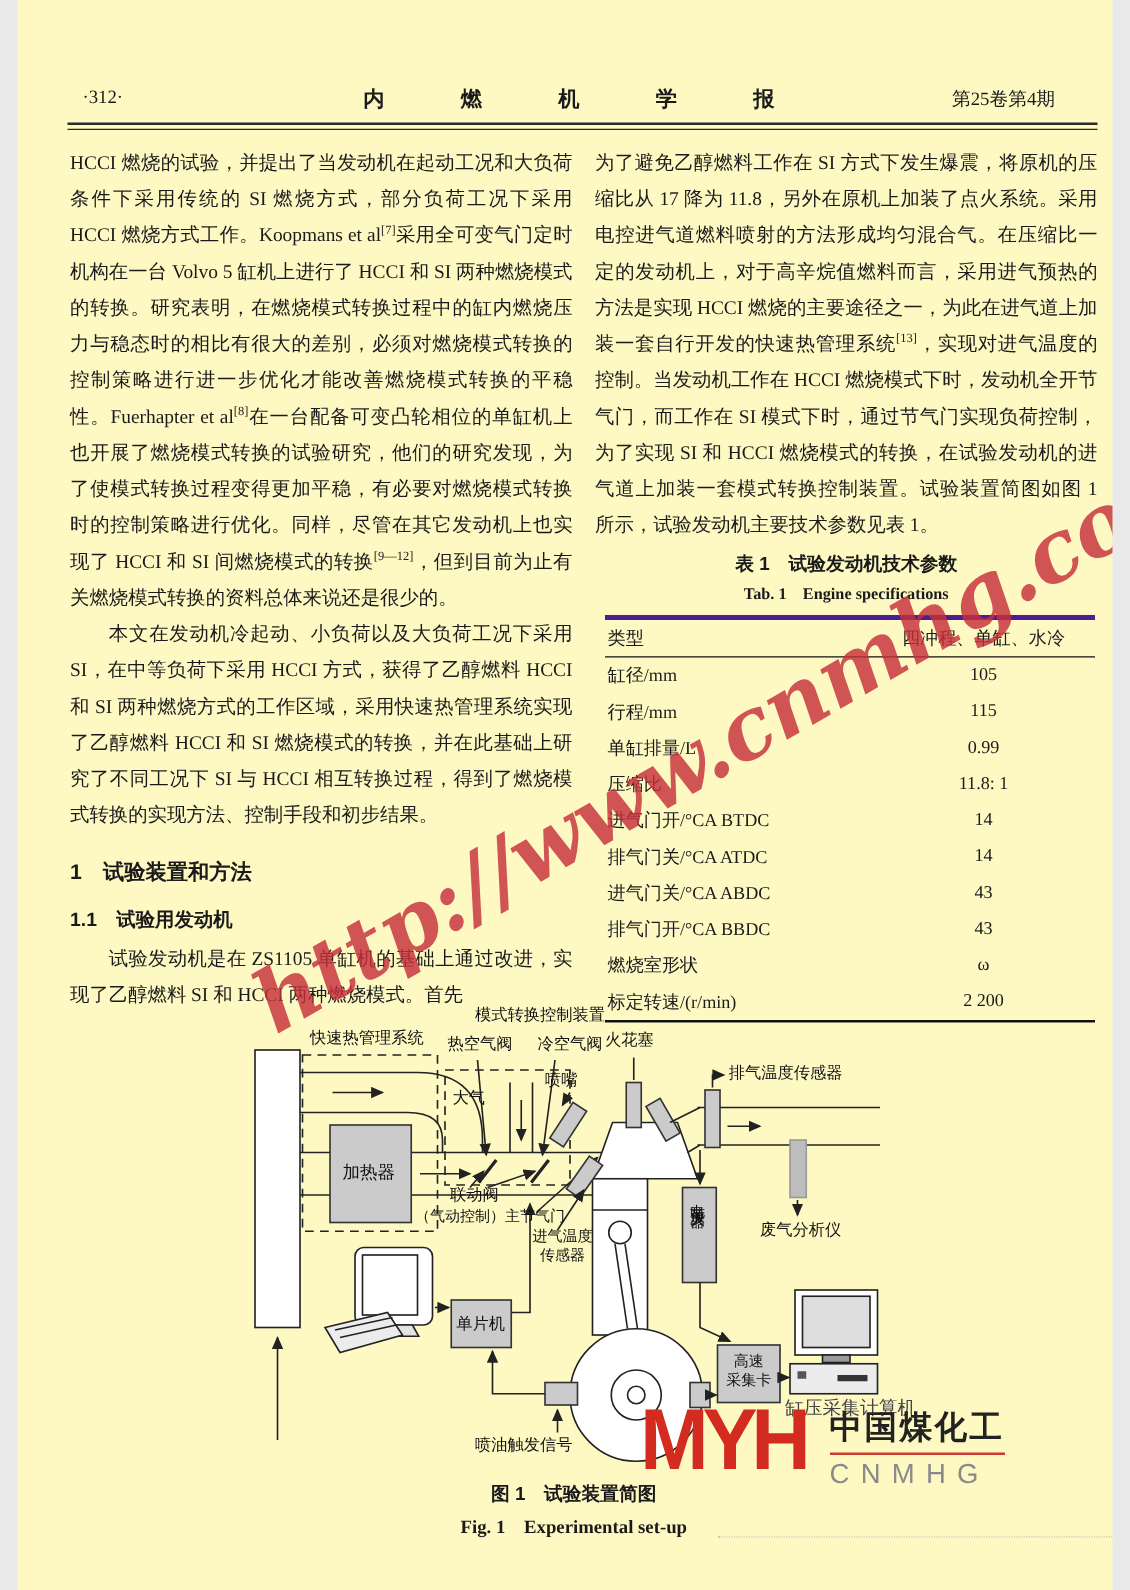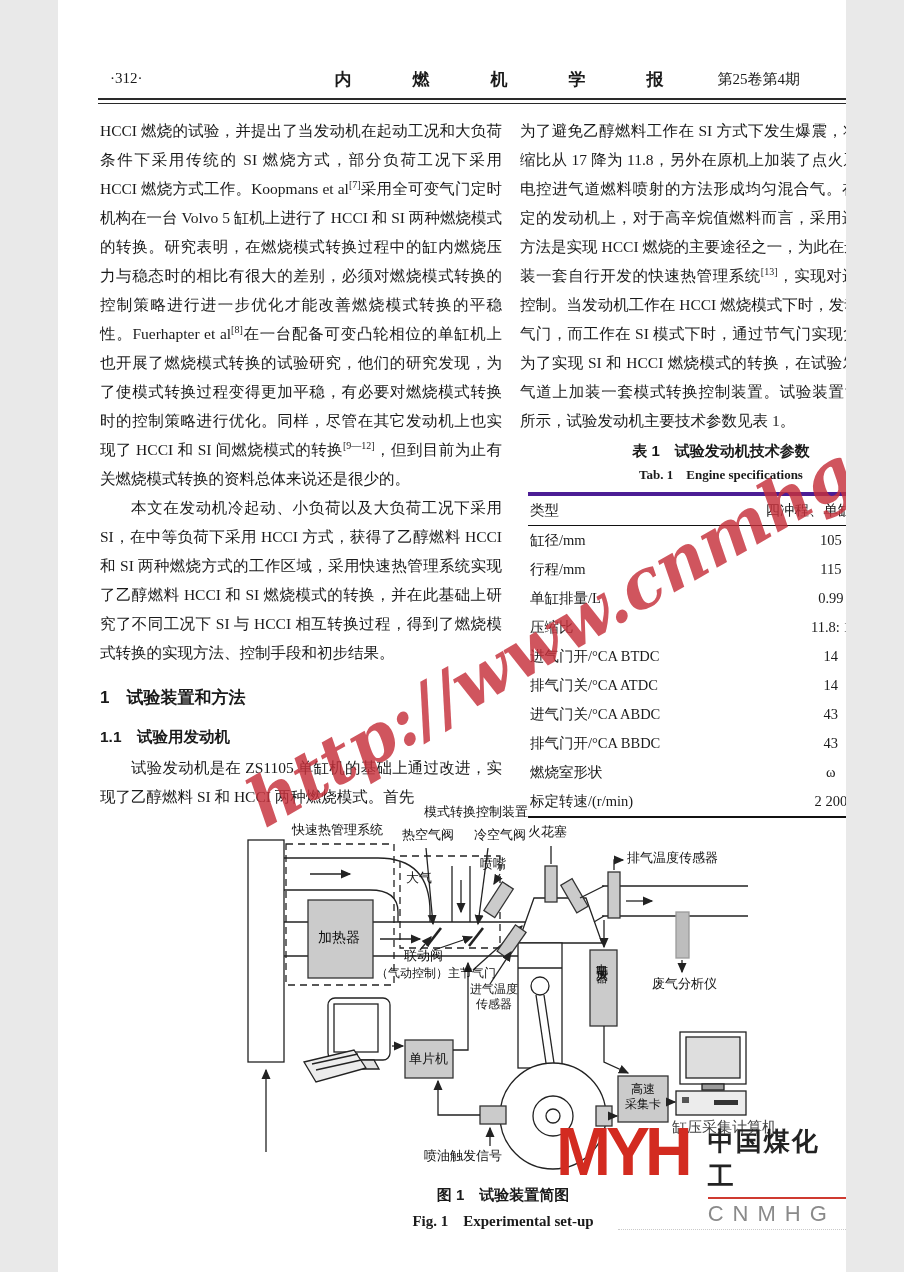--- a/index.html
+++ b/index.html
@@ -1,16 +1,16 @@
 <!DOCTYPE html>
 <html><head>
 <meta charset="utf-8">
 <style>
   html,body{margin:0;padding:0;background:#e9e9e9;}
-  #page{position:relative;width:788px;height:1272px;background:#ffffff;margin:0 auto;overflow:hidden;
+  #page{position:relative;width:876px;height:1272px;background:#fef9c3;margin:0 auto;overflow:hidden;
         font-family:"Liberation Serif","DejaVu Serif",serif;color:#1a1a1a;}
   
   .hdr-left{position:absolute;left:52px;top:70px;font-size:15px;}
   .hdr-center{position:absolute;left:0;top:68px;width:904px;text-align:center;font-size:17px;font-weight:bold;letter-spacing:22px;}
   .hdr-right{position:absolute;right:46px;top:70px;font-size:15px;}
   .hdr-rule{position:absolute;left:40px;top:98px;width:824px;height:3px;border-top:2px solid #2a2a2a;border-bottom:1px solid #2a2a2a;}
   
   .col{position:absolute;top:116px;width:402px;font-size:15.5px;line-height:29px;text-align:justify;}
   #col-left{left:42px;}
   #col-right{left:462px;}

